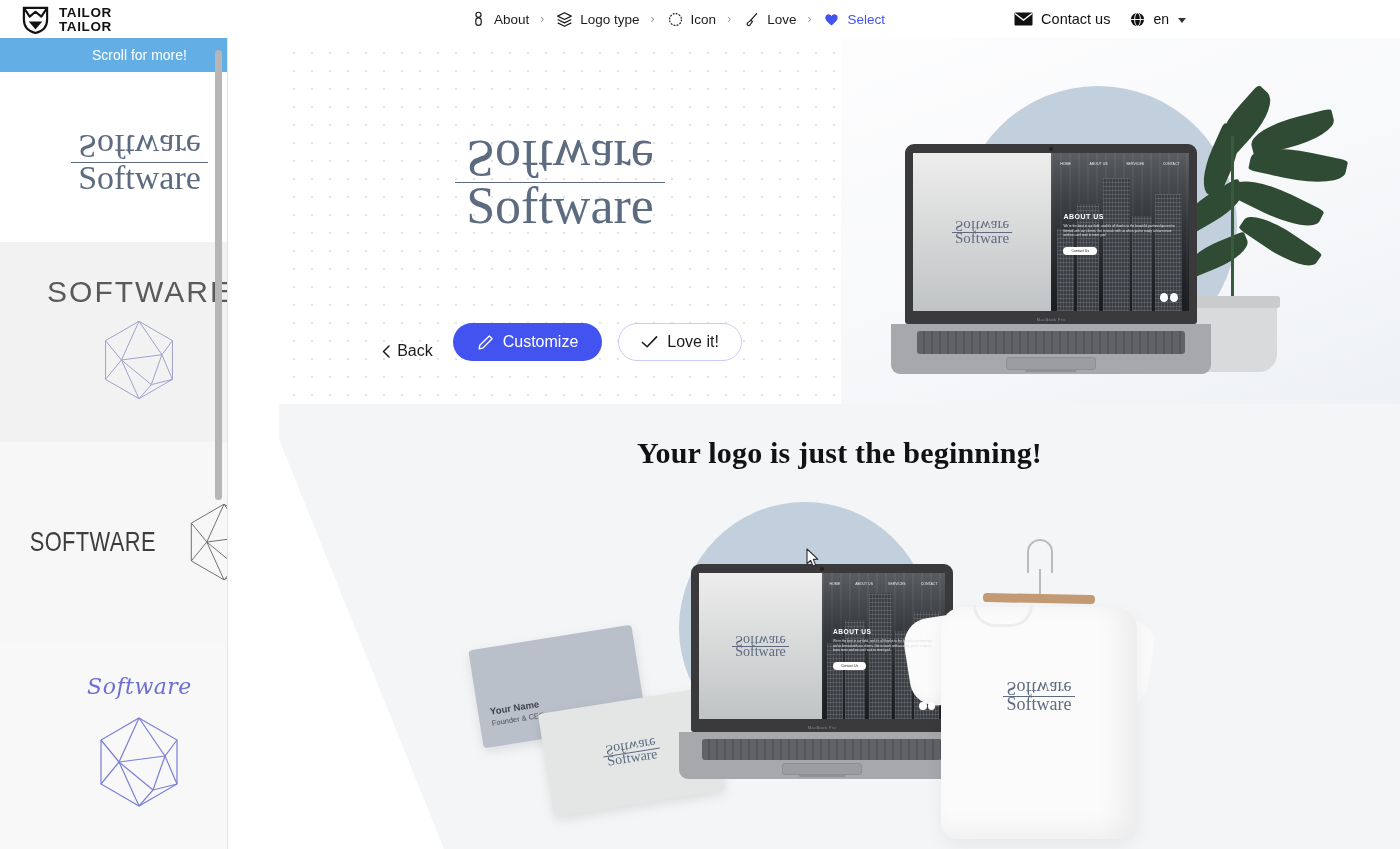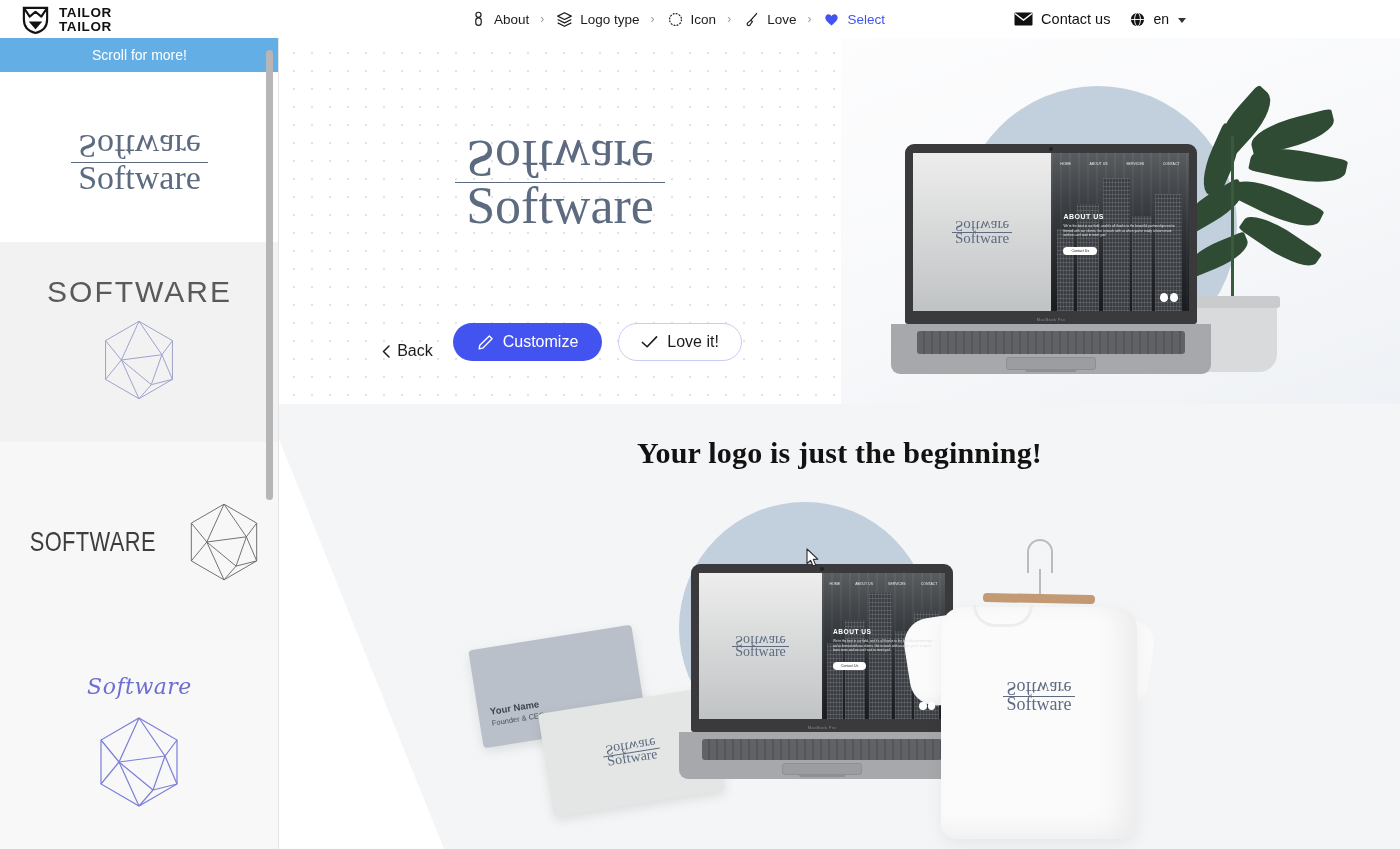--- a/index.html
+++ b/index.html
@@ -57,21 +57,21 @@
   .hr-item .lang { font-size: 14px; }
   .caret-dn {
     width: 0; height: 0; border-left: 4px solid transparent;
     border-right: 4px solid transparent; border-top: 5px solid #333;
     margin-left: 1px; margin-top: 2px;
   }
 
   
   .sidebar {
     position: absolute; left: 0; top: 38px;
-    width: 279px; height: 811px;
+    width: 228px; height: 811px;
     background: #fafafa;
     overflow: hidden;
     border-right: 1px solid #e4e4e4;
   }
   .scroll-banner {
     position: absolute; top: 0; left: 0;
     width: 279px; height: 34px;
     background: #63aee4;
     color: #ffffff; font-size: 14px;
     display: flex; align-items: center; justify-content: center;

